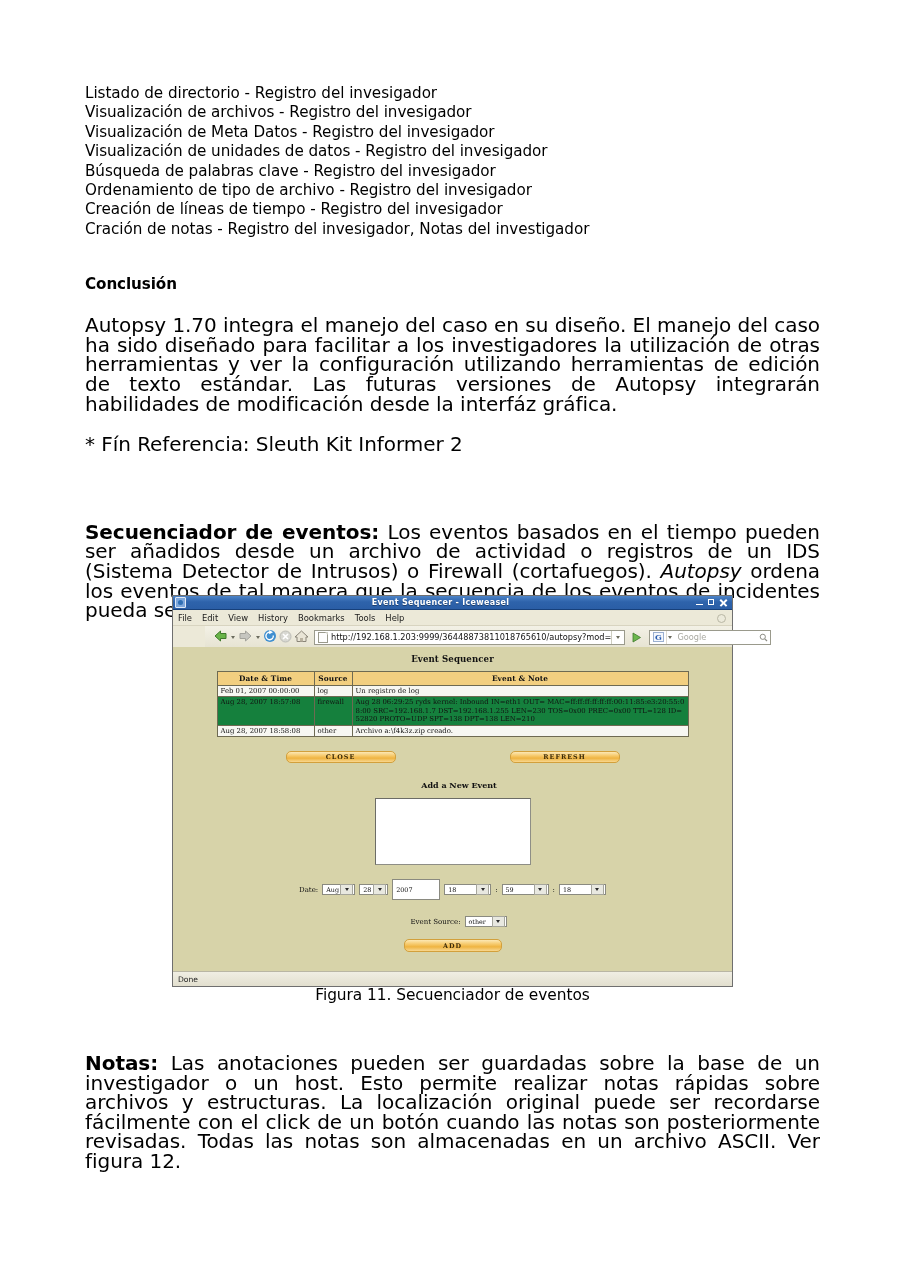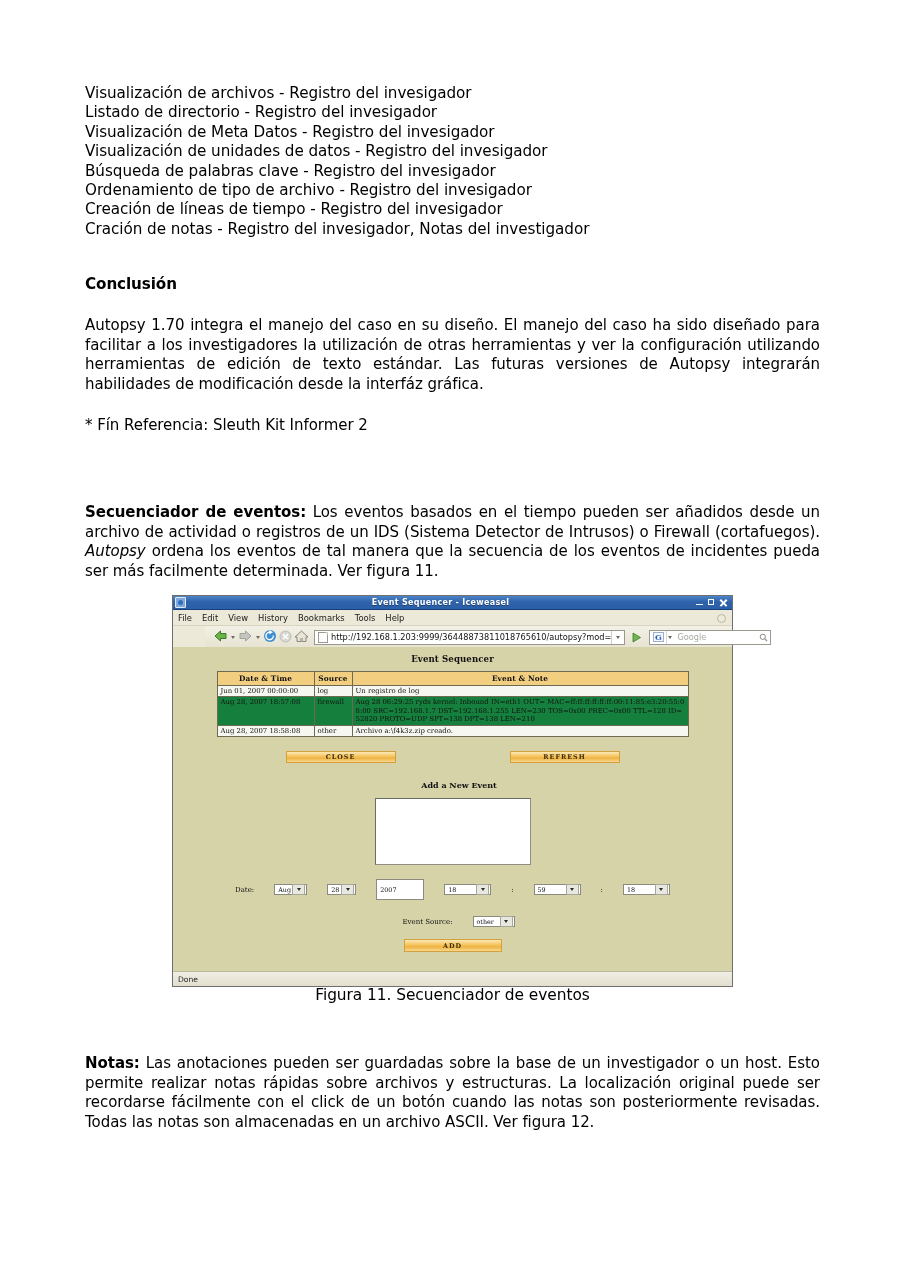--- a/index.html
+++ b/index.html
@@ -36,21 +36,21 @@
   }
   .list-block div { white-space: nowrap; }
 
   .h-conclusion {
     font-size: 15.2px;
     font-weight: bold;
     margin-top: 36px;
     letter-spacing: -0.1px;
   }
   .para {
-    font-size: 15px;
+    font-size: 20px;
     line-height: 19.6px;
     text-align: justify;
     letter-spacing: -0.05px;
   }
   .para.p-conclusion { margin-top: 23px; }
   .para.p-ref { margin-top: 21px; }
   .para.p-seq { margin-top: 68px; }
   .para.p-notas { margin-top: 0; }
   .para b { font-weight: bold; }
   .para i { font-style: italic; }
@@ -339,21 +339,21 @@
 
   .btnrow {
     display: flex;
     justify-content: center;
     gap: 114px;
     margin-top: 14px;
   }
   .abtn {
     width: 110px;
     height: 12px;
-    border-radius: 0;
+    border-radius: 5px;
     background: linear-gradient(to bottom,#fce8b4 0%, #f6c96a 38%, #efb441 62%, #f8d78f 100%);
     border: 1px solid #d2a03c;
     display: flex;
     align-items: center;
     justify-content: center;
     font-family: "DejaVu Serif", serif;
     font-size: 6.4px;
     font-weight: bold;
     letter-spacing: 1px;
     color: #3a2a08;
@@ -375,21 +375,21 @@
     background: #ffffff;
     border: 1px solid #8e8e86;
     border-top-color: #6c6c66;
     border-left-color: #6c6c66;
     box-sizing: border-box;
   }
   .formrow {
     display: flex;
     align-items: center;
     justify-content: center;
-    gap: 20px;
+    gap: 4px;
     margin-top: 14px;
     font-family: "DejaVu Serif", serif;
     font-size: 7px;
     color: #111;
   }
   .formrow.src-row { margin-top: 16px; padding-left: 12px; }
   .flabel { font-weight: normal; }
   .sel {
     height: 11px;
     background: #ffffff;
@@ -455,22 +455,22 @@
   }
 </style>
 </head>
 <body>
 
 <div class="page">
 
   <div class="doc-body">
 
     <div class="list-block">
+      <div>Listado de directorio - Registro del invesigador</div>
       <div>Visualización de archivos - Registro del invesigador</div>
-      <div>Listado de directorio - Registro del invesigador</div>
       <div>Visualización de Meta Datos - Registro del invesigador</div>
       <div>Visualización de unidades de datos - Registro del invesigador</div>
       <div>Búsqueda de palabras clave - Registro del invesigador</div>
       <div>Ordenamiento de tipo de archivo - Registro del invesigador</div>
       <div>Creación de líneas de tiempo - Registro del invesigador</div>
       <div>Cración de notas - Registro del invesigador, Notas del investigador</div>
     </div>
 
     <div class="h-conclusion">Conclusión</div>
 
@@ -574,21 +574,21 @@
       <table class="evt">
         <thead>
           <tr>
             <th class="col-date">Date &amp; Time</th>
             <th class="col-src">Source</th>
             <th>Event &amp; Note</th>
           </tr>
         </thead>
         <tbody>
           <tr class="row-odd">
-            <td>Jun 01, 2007 00:00:00</td>
+            <td>Feb 01, 2007 00:00:00</td>
             <td>log</td>
             <td class="cell-note">Un registro de log</td>
           </tr>
           <tr class="row-even">
             <td>Aug 28, 2007 18:57:08</td>
             <td>firewall</td>
             <td class="cell-note">Aug 28 06:29:25 ryds kernel: Inbound IN=eth1 OUT= MAC=ff:ff:ff:ff:ff:ff:00:11:85:e3:20:55:08:00 SRC=192.168.1.7 DST=192.168.1.255 LEN=230 TOS=0x00 PREC=0x00 TTL=128 ID=52820 PROTO=UDP SPT=138 DPT=138 LEN=210</td>
           </tr>
           <tr class="row-odd">
             <td>Aug 28, 2007 18:58:08</td>

